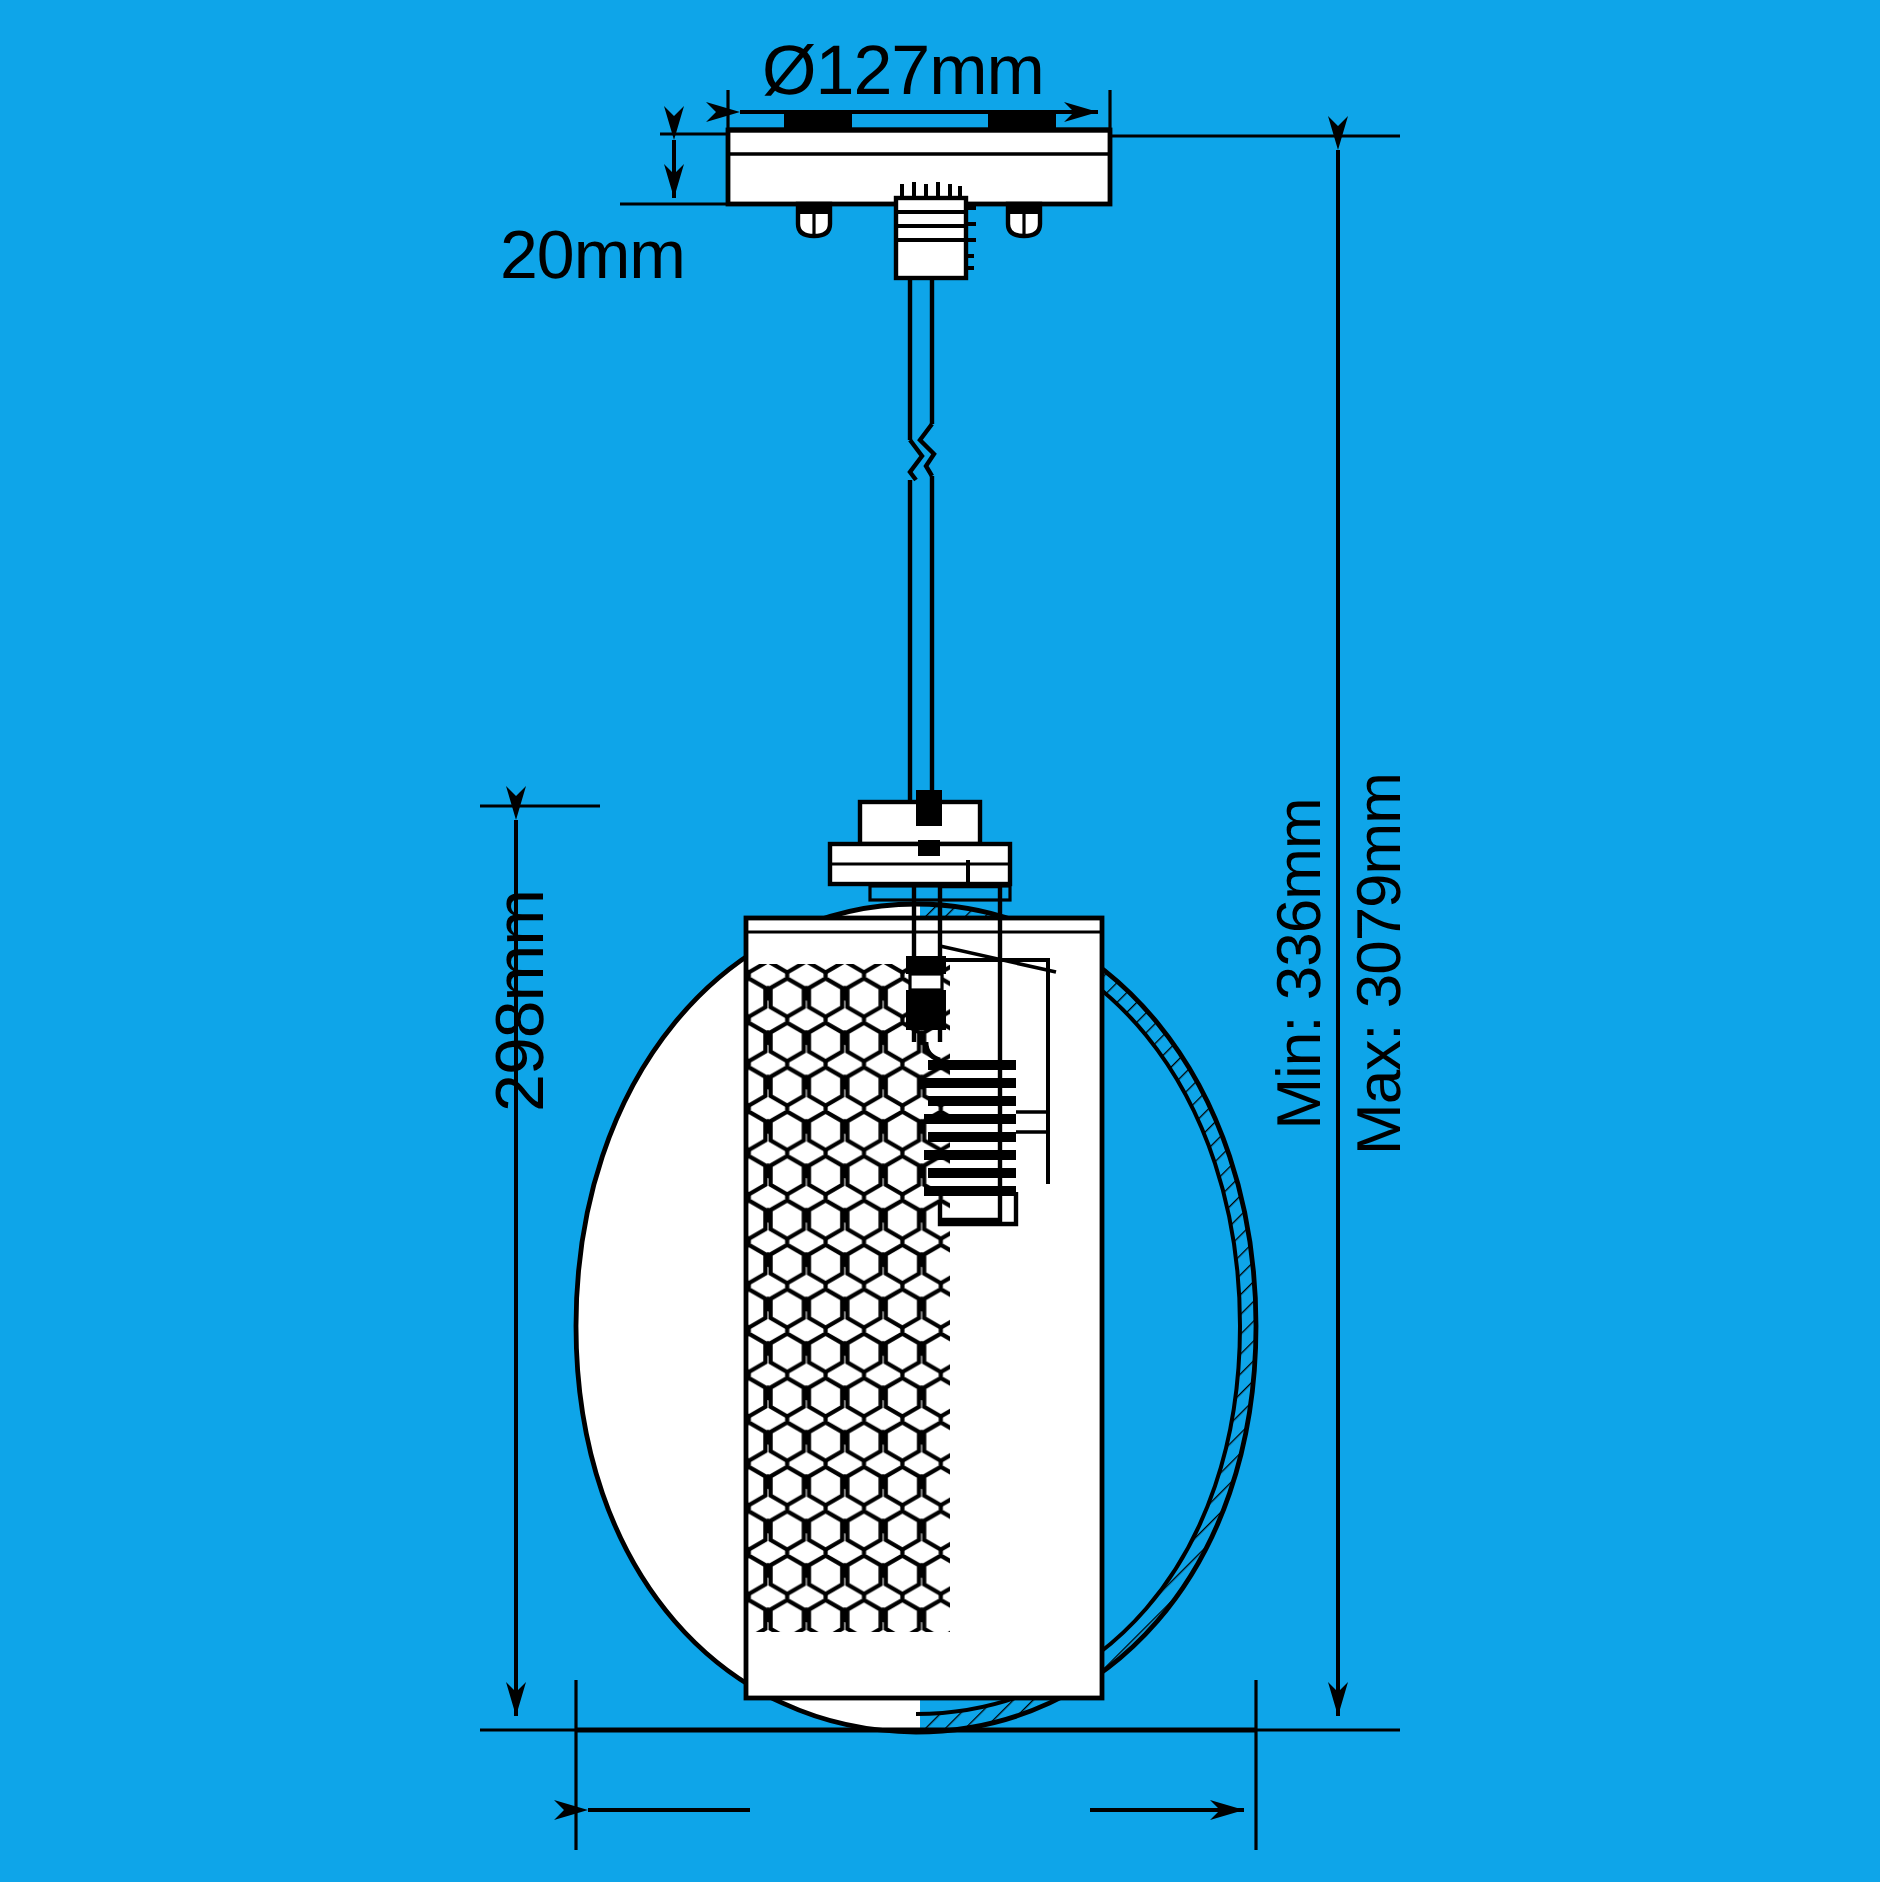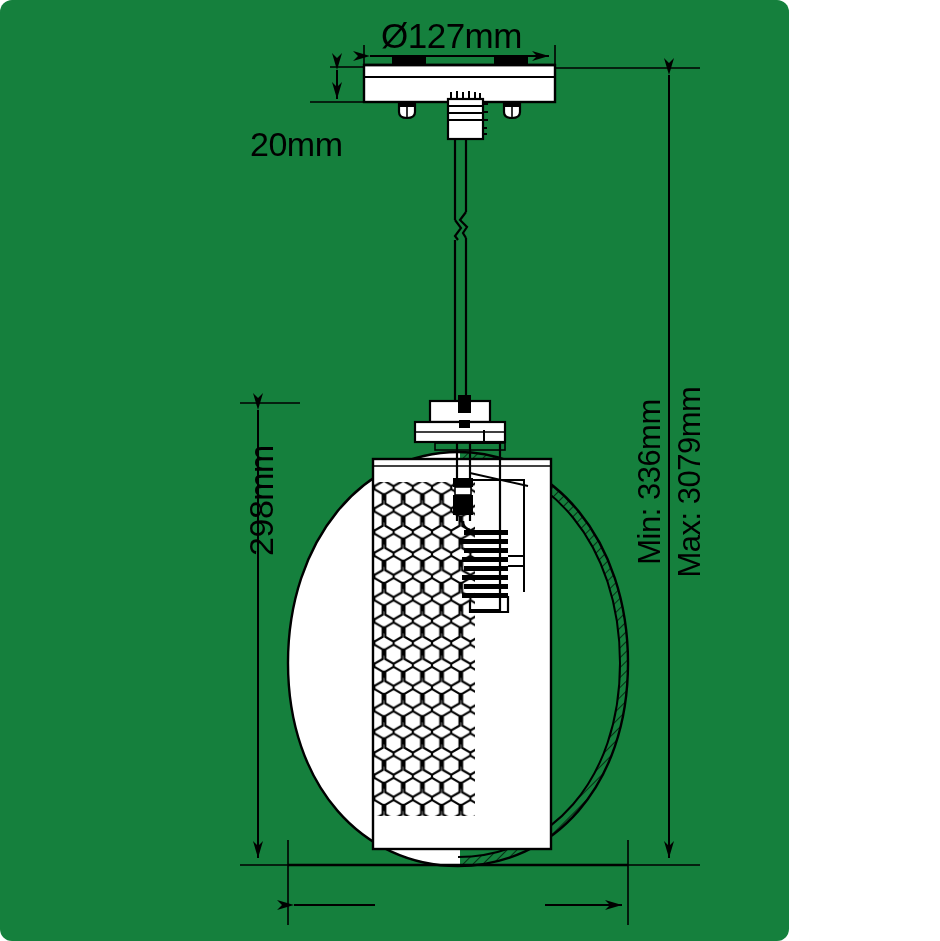--- a/index.html
+++ b/index.html
@@ -6,25 +6,24 @@
   html, body {
     margin: 0;
     padding: 0;
     background: #ffffff;
   }
   body {
     font-family: "Liberation Sans", sans-serif;
   }
   #page {
     position: relative;
-    width: 789px;
+    width: 940px;
     height: 941px;
-    background: #15803d;
+    background: #0ea5e9;
     overflow: hidden;
-    border-radius: 12px;
   }
   #drawing-svg {
     position: absolute;
     left: 0;
     top: 0;
     width: 940px;
     height: 941px;
   }
   .dim-text {
     position: absolute;
@@ -49,21 +48,20 @@
   }
   .dim-bottom {
     font-size: 35px;
     left: 385px;
     top: 884px;
   }
   .dim-20 {
     font-size: 34px;
     left: 250px;
     top: 109px;
-    margin-top: 16px;
   }
   .dim-minmax-min {
     font-size: 31px;
     left: 500px;
     top: 464px;
     width: 300px;
     text-align: center;
     transform: rotate(-90deg);
     transform-origin: 50% 50%;
   }

